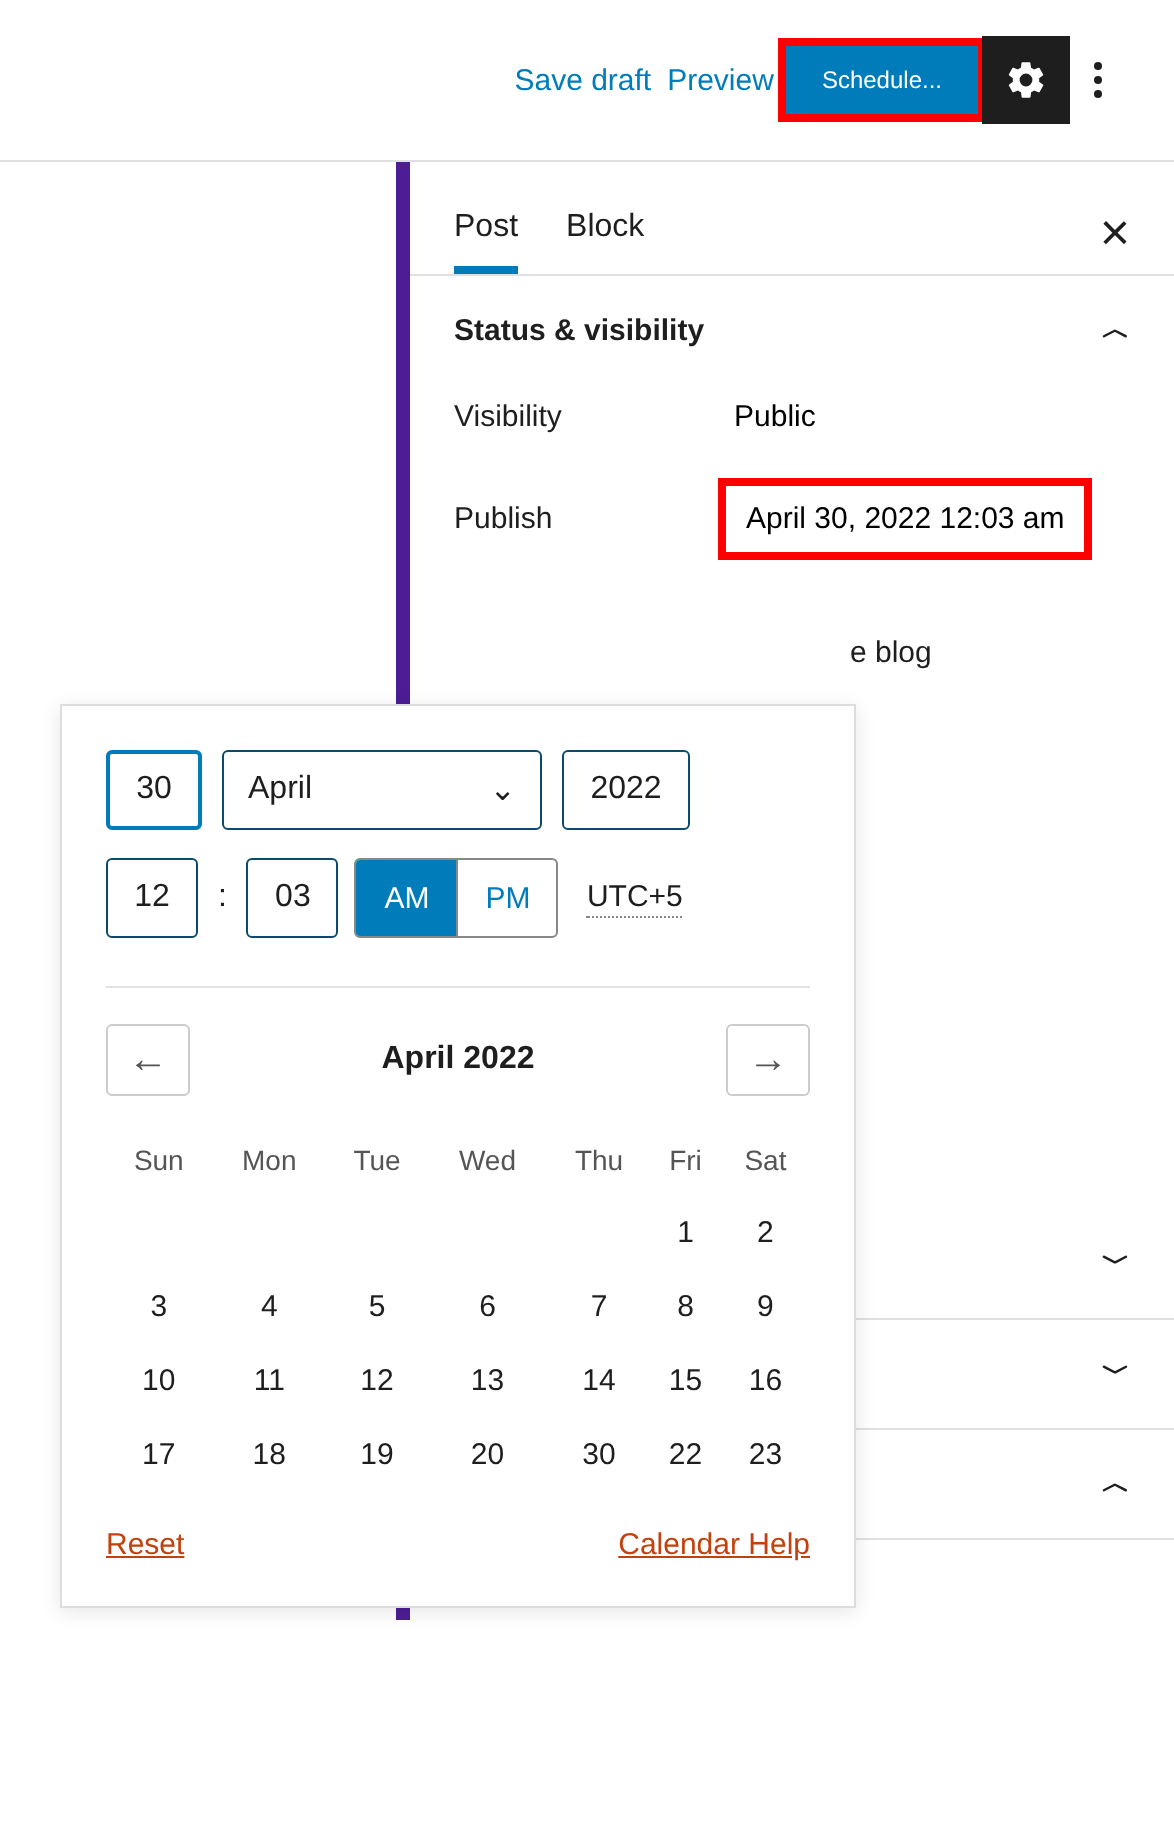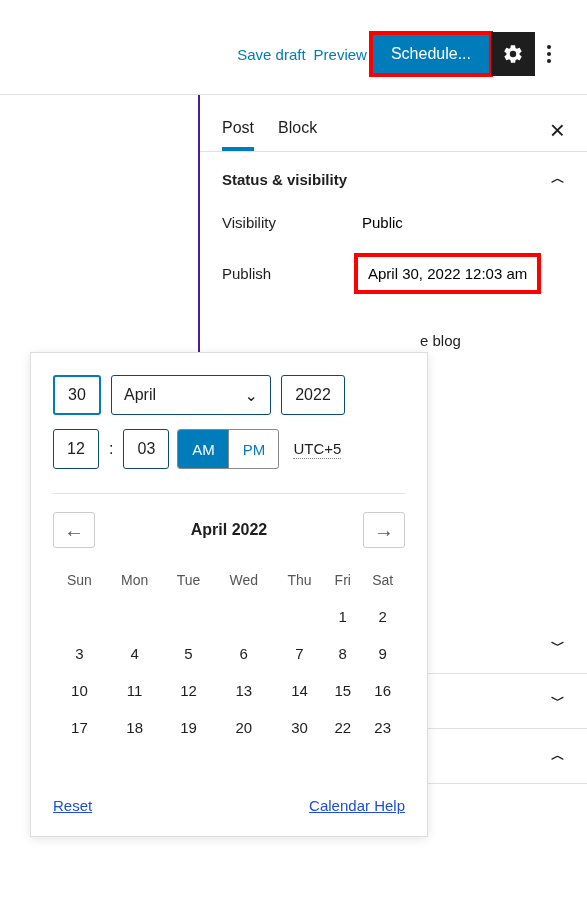--- a/index.html
+++ b/index.html
@@ -1,27 +1,27 @@
 <!DOCTYPE html>
 <html><head>
 <meta charset="utf-8">
 <style>
   * { box-sizing: border-box; margin: 0; padding: 0; }
   body { font-family: -apple-system, BlinkMacSystemFont, "Segoe UI", sans-serif; font-size: 14px; color: #1e1e1e; background: #fff; width: 587px; }
   
-  .topbar { display: flex; align-items: center; justify-content: flex-end; padding: 32px 24px 18px 0; border-bottom: 1px solid #e0e0e0; }
+  .topbar { display: flex; align-items: center; justify-content: flex-end; padding: 18px 24px 18px 0; border-bottom: 1px solid #e0e0e0; }
   .link-btn { color: #007cba; background: none; border: none; font-size: 15px; cursor: pointer; padding: 8px 4px; }
-  .schedule-btn { background: #007cba; color: #fff; border: none; padding: 12px 20px; font-size: 16px; cursor: pointer; }
+  .schedule-btn { background: #007cba; color: #fff; border: none; padding: 12px 20px; font-size: 12px; cursor: pointer; }
   .hl-red { outline: 4px solid #ff0000; outline-offset: -2px; }
   .settings-btn { background: #1e1e1e; color: #fff; width: 44px; height: 44px; display: flex; align-items: center; justify-content: center; cursor: pointer; }
   .more-btn { background: none; border: none; width: 28px; height: 44px; font-size: 20px; cursor: pointer; display: flex; align-items: center; justify-content: center; }
   .dot-vert { display: flex; flex-direction: column; gap: 3px; }
   .dot-vert span { width: 4px; height: 4px; background: #1e1e1e; border-radius: 50%; }
   
-  .sidebar { margin-left: 198px; border-left: 2px solid #4c1d95; }
+  .sidebar { margin-left: 198px; border-left: 7px solid #4c1d95; }
   .tabs { display: flex; align-items: center; padding: 14px 22px 0 22px; border-bottom: 1px solid #e0e0e0; gap: 24px; }
   .tab { padding: 10px 0; font-size: 16px; cursor: pointer; border-bottom: 4px solid transparent; }
   .tab.active { border-bottom-color: #007cba; font-weight: 500; }
   .tab-close { margin-left: auto; font-size: 26px; font-weight: 300; cursor: pointer; line-height: 1; }
   
   .panel-section { padding: 18px 22px; border-bottom: 1px solid #e0e0e0; }
   .section-head { display: flex; justify-content: space-between; align-items: center; font-weight: 600; font-size: 15px; cursor: pointer; }
   .chevron { font-size: 14px; }
   .row { display: flex; align-items: center; margin-top: 26px; font-size: 15px; }
   .row-label { width: 140px; color: #1e1e1e; }
@@ -48,21 +48,21 @@
   .tz { margin-left: 6px; font-size: 15px; border-bottom: 1px dotted #888; padding-bottom: 1px; }
   .hr { height: 1px; background: #e2e2e2; margin: 24px 0 18px 0; }
   .cal-head { display: flex; align-items: center; justify-content: space-between; margin-bottom: 14px; }
   .nav-arrow { width: 42px; height: 36px; border: 1px solid #ccc; border-radius: 3px; background: #fff; display: flex; align-items: center; justify-content: center; cursor: pointer; font-size: 20px; color: #555; }
   .cal-title { font-weight: 600; font-size: 16px; }
   .cal-grid table { width: 100%; border-collapse: collapse; }
   .cal-grid th { font-weight: 400; color: #555; font-size: 14px; padding: 10px 0; text-align: center; }
   .cal-grid td { text-align: center; padding: 10px 0; font-size: 15px; cursor: pointer; }
   .cal-grid td.sel span { display: inline-flex; width: 36px; height: 36px; background: #007cba; color: #fff; border-radius: 50%; align-items: center; justify-content: center; }
   .picker-foot { display: flex; justify-content: space-between; margin-top: 18px; }
-  .picker-foot a { color: #1d4ed8; text-decoration: underline; font-size: 15px; cursor: pointer; margin-top: 33px; }
+  .picker-foot a { color: #c2410c; text-decoration: underline; font-size: 15px; cursor: pointer; }
 </style>
 </head>
 <body>
 
 <div class="topbar">
   <button class="link-btn">Save draft</button>
   <button class="link-btn">Preview</button>
   <button class="schedule-btn hl-red">Schedule...</button>
   <div class="settings-btn">
     <svg width="22" height="22" viewBox="0 0 24 24" fill="white">

